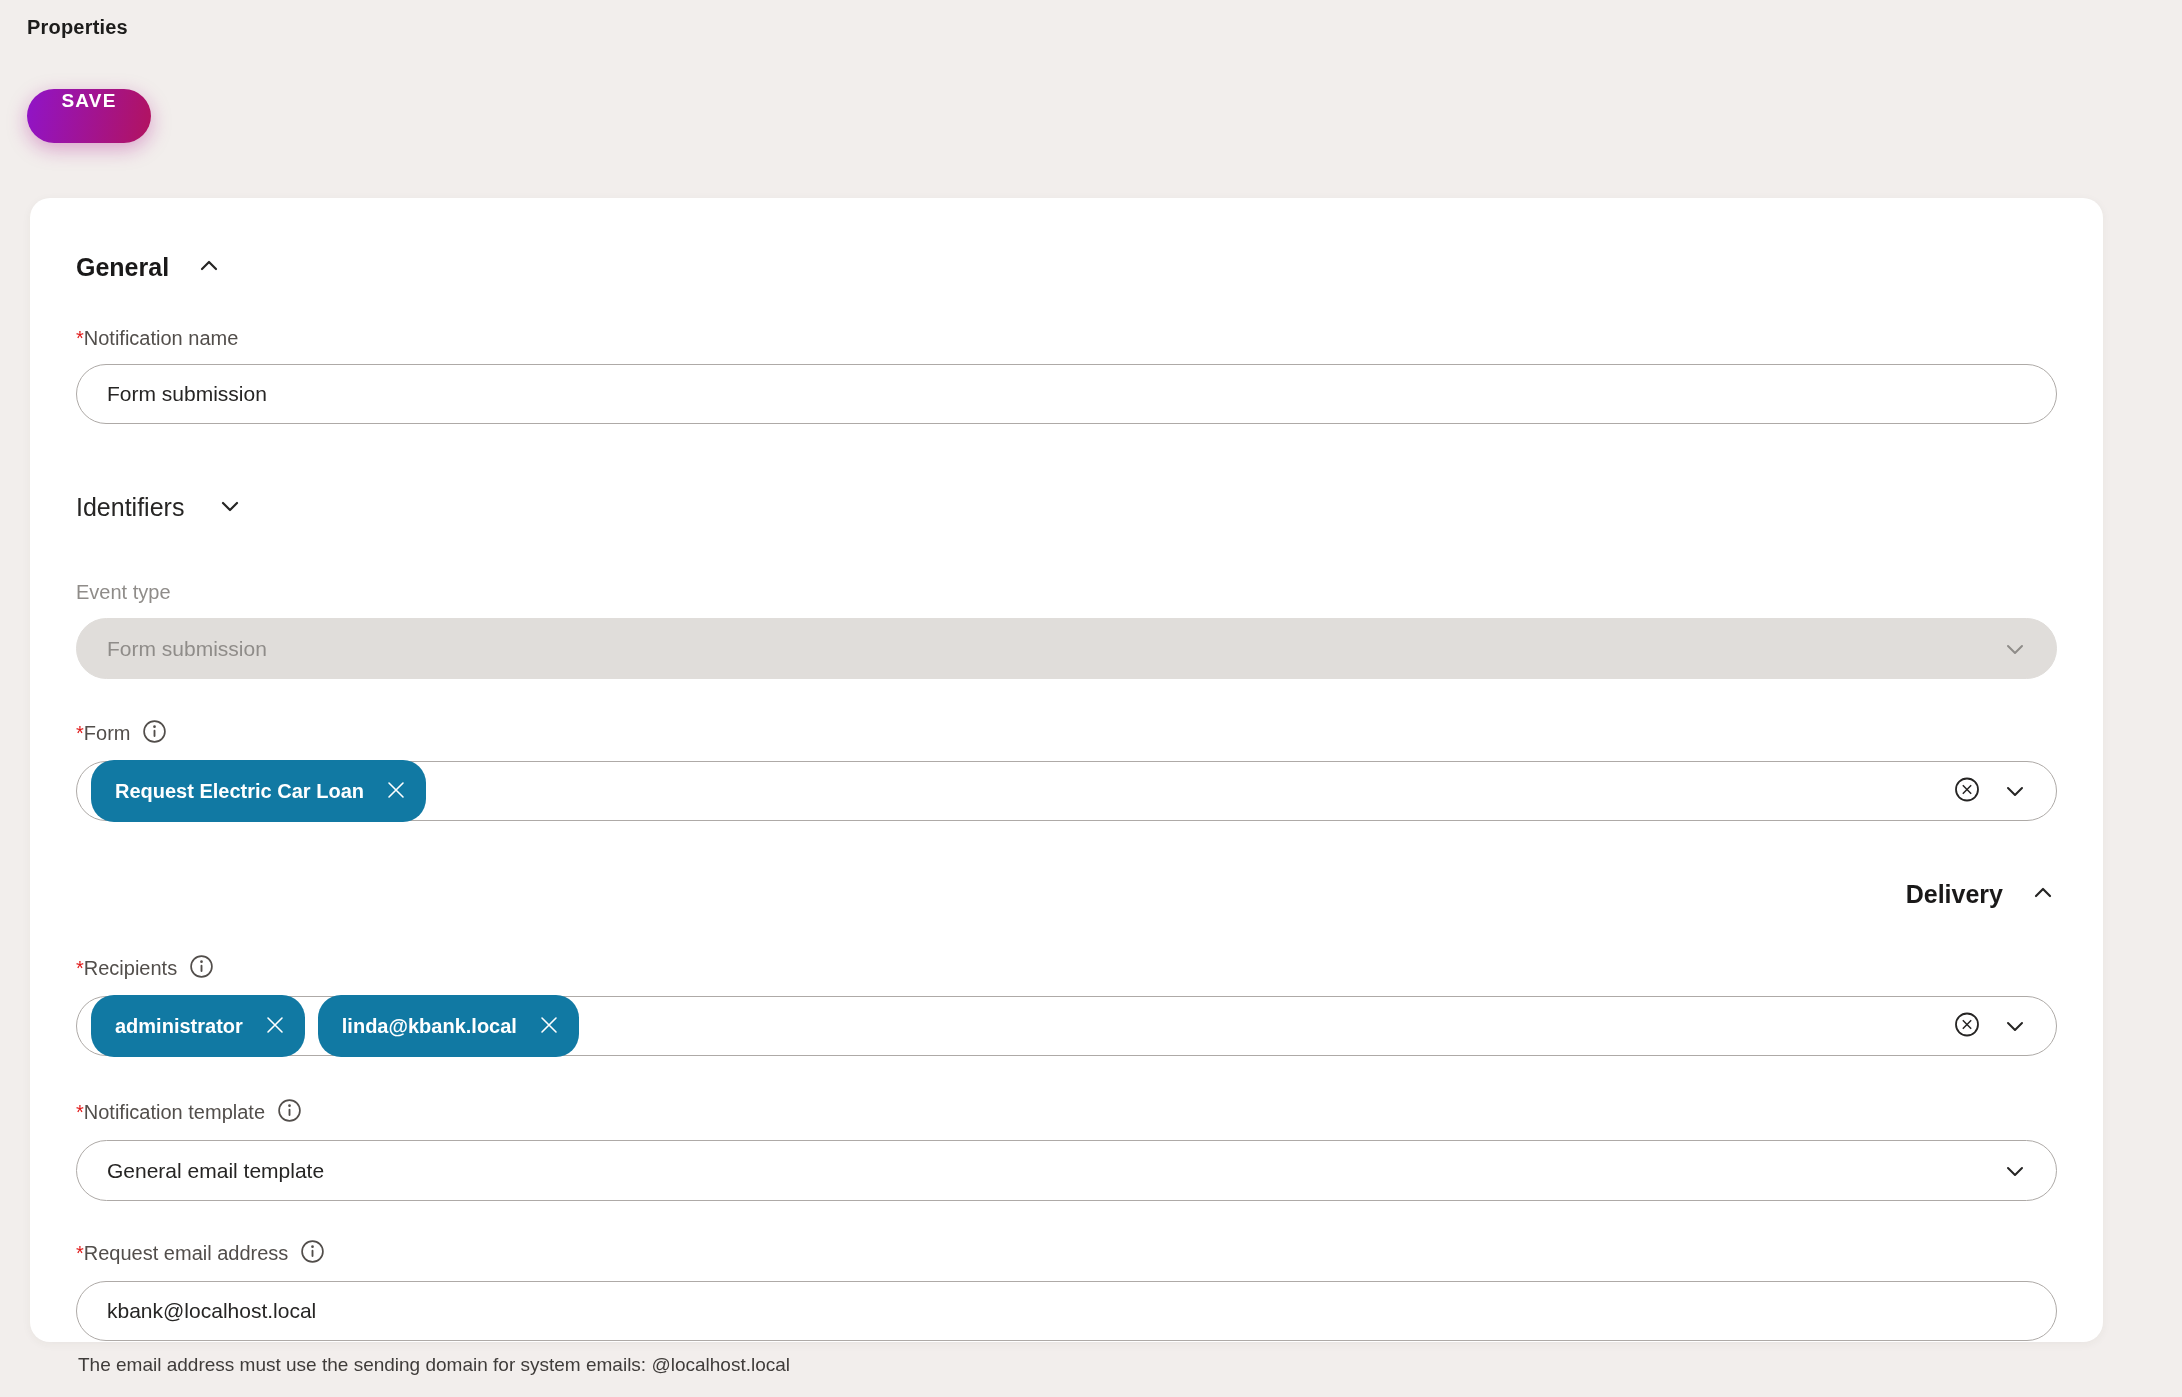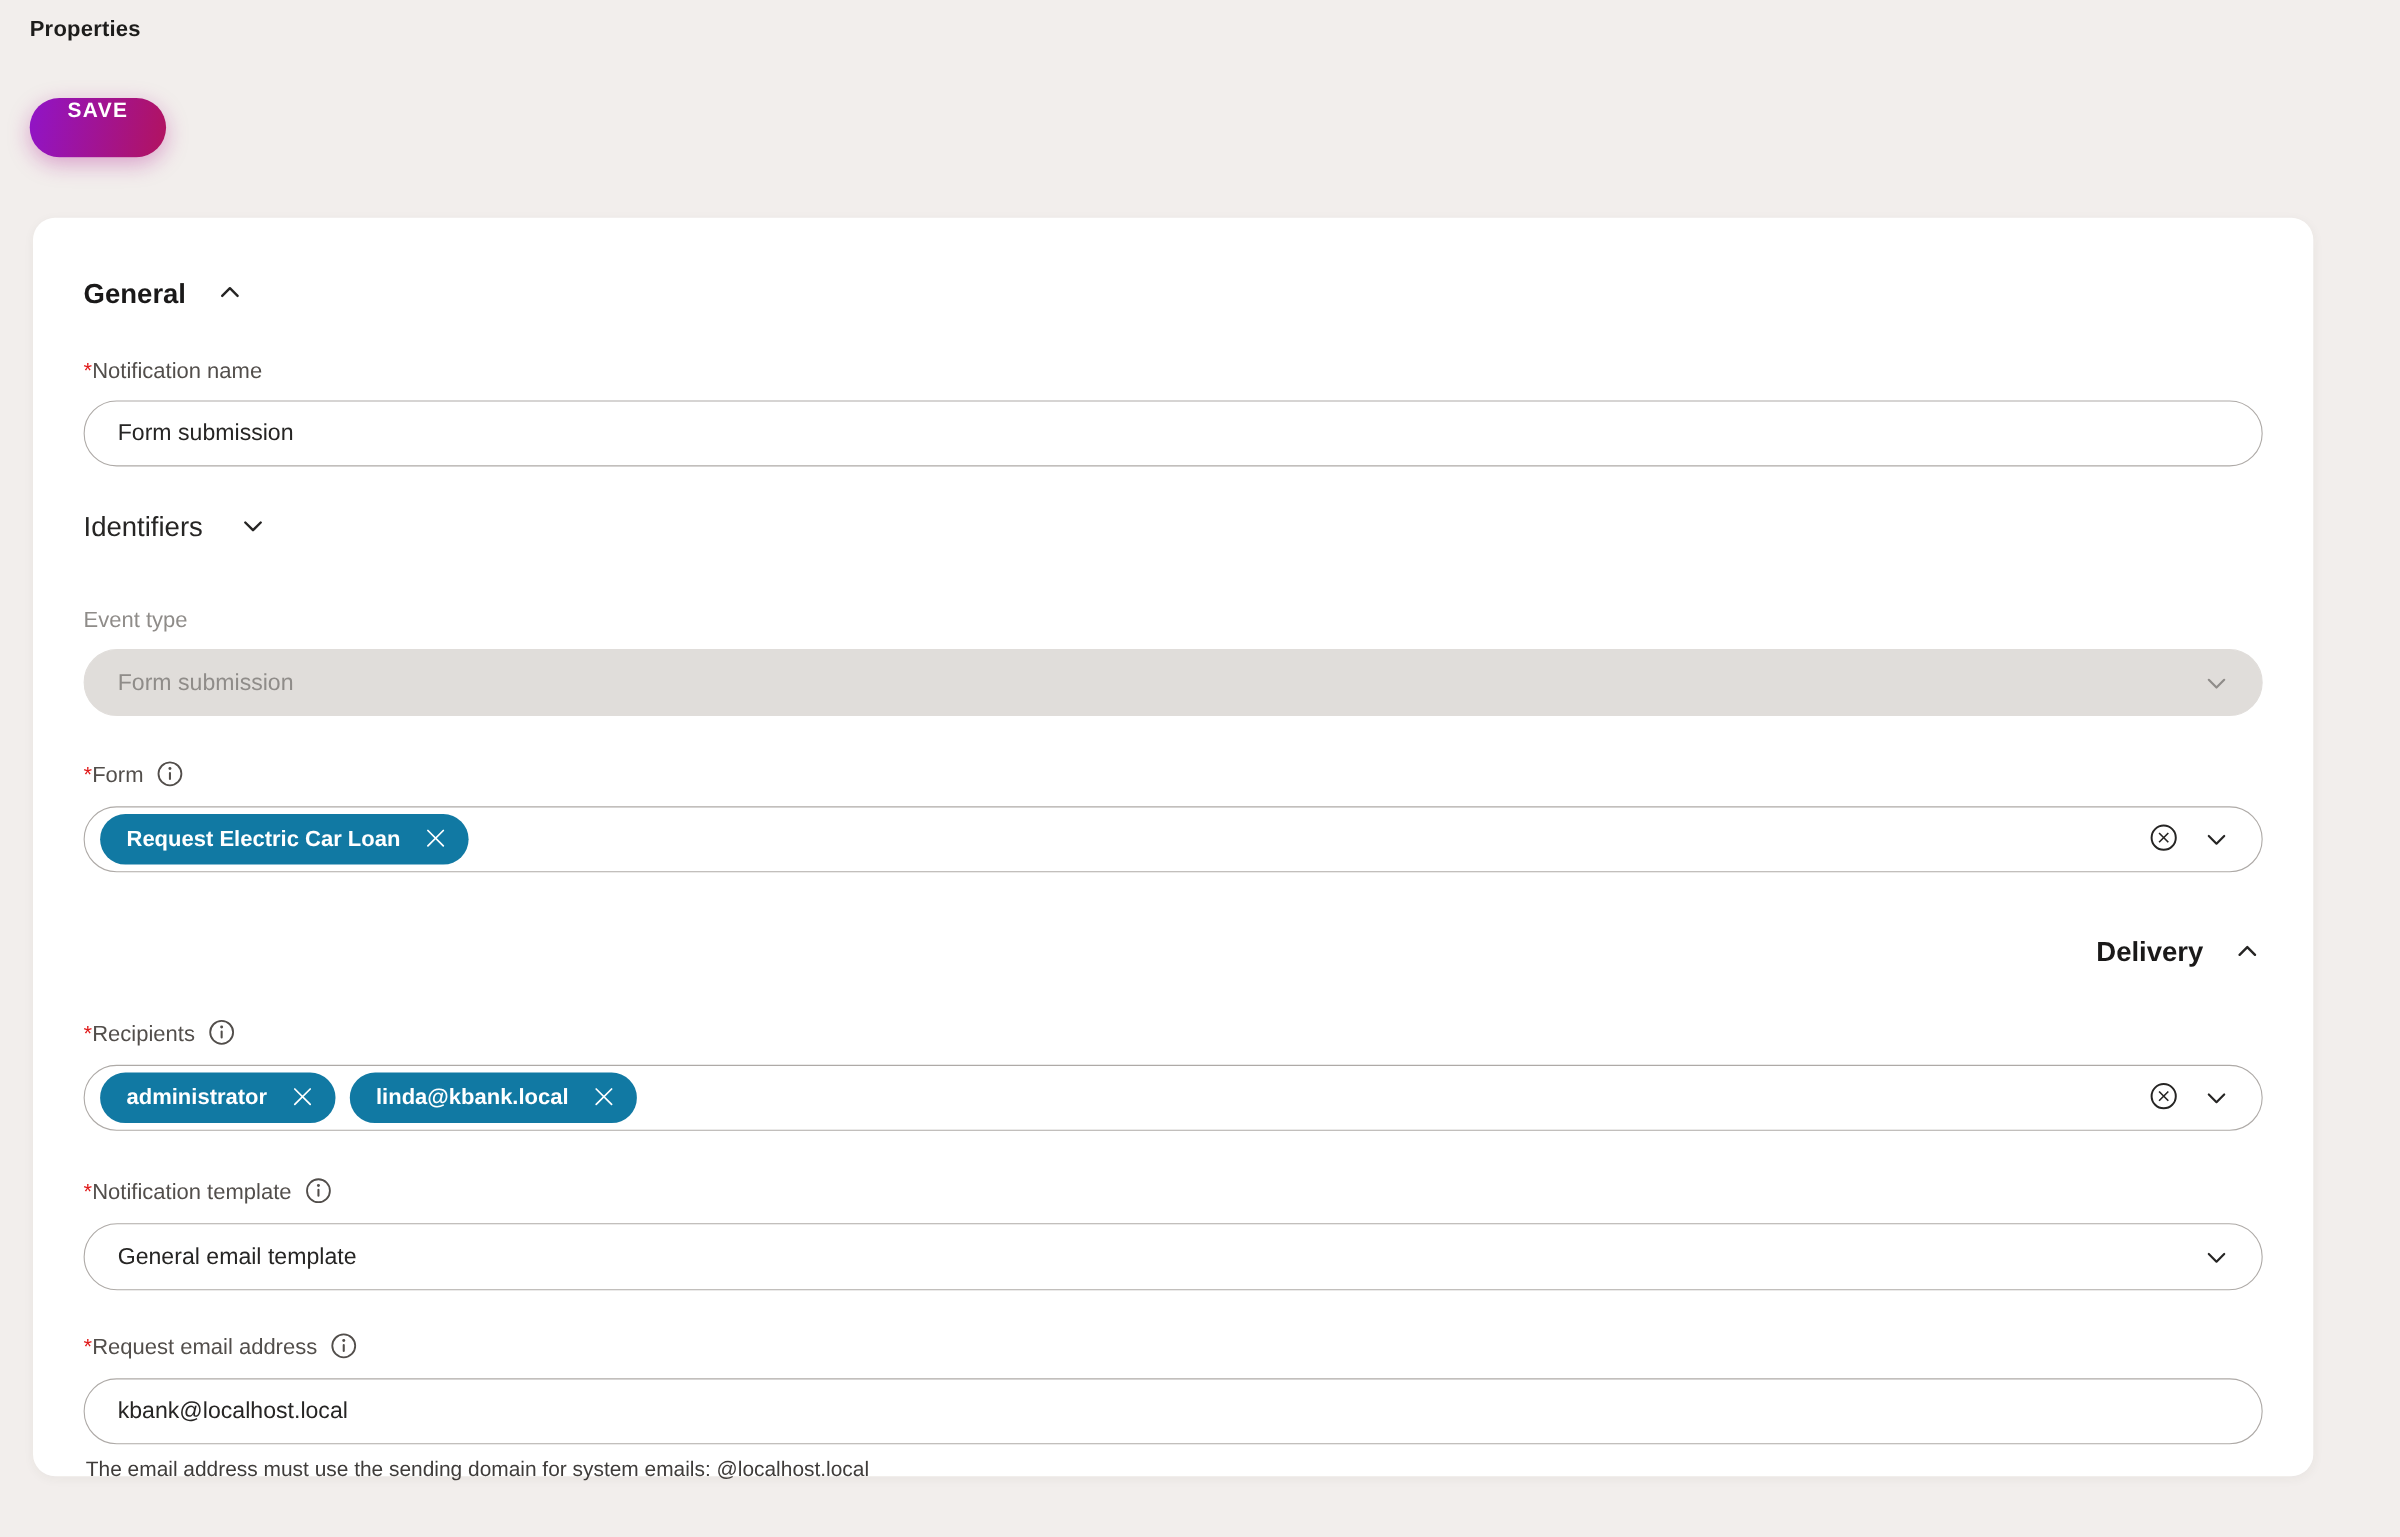--- a/index.html
+++ b/index.html
@@ -33,21 +33,21 @@
     padding:54px 46px 50px 46px;
     box-shadow:0 2px 10px rgba(60,50,45,0.05);
   }
 
   .section-heading {
     display:flex; align-items:center; gap:26px;
     font-size:25px; font-weight:800; color:#1a1919;
   }
   .subsection-heading {
     display:flex; align-items:center; gap:32px;
-    margin-top:40px;
+    margin-top:68px;
     font-size:25px; font-weight:400; color:#262524;
   }
   .chev-btn { display:flex; align-items:center; cursor:pointer; background:none; border:none; padding:0; }
 
   .field { margin-top:42px; }
   .field-label {
     display:flex; align-items:center; gap:12px;
     font-size:20px; color:#524e4b;
   }
   .field-label .req { color:#e01b1b; }
@@ -76,21 +76,21 @@
   .select.disabled {
     background:#e0ddda; border-color:#e0ddda;
     color:#8f8c89; cursor:default;
   }
   .select.multi { padding-left:14px; height:60px; }
   .select .chevron { position:absolute; right:26px; top:50%; transform:translateY(-50%); display:flex; }
   .select .clear { position:absolute; right:74px; top:50%; transform:translateY(-50%); display:flex; background:none; border:none; padding:0; cursor:pointer; }
 
   .tag {
     display:inline-flex; align-items:center; gap:20px;
-    height:46px;
+    height:62px;
     padding:0 18px 0 24px;
     margin-right:13px;
     background:#1179a3; border-radius:23px;
     color:#ffffff; font-size:20px; font-weight:700;
     white-space:nowrap;
   }
   .tag-remove { display:flex; align-items:center; background:none; border:none; padding:0; cursor:pointer; }
 
   .helper-text { margin:13px 0 0 2px; font-size:19px; color:#3f3c3a; }
 

